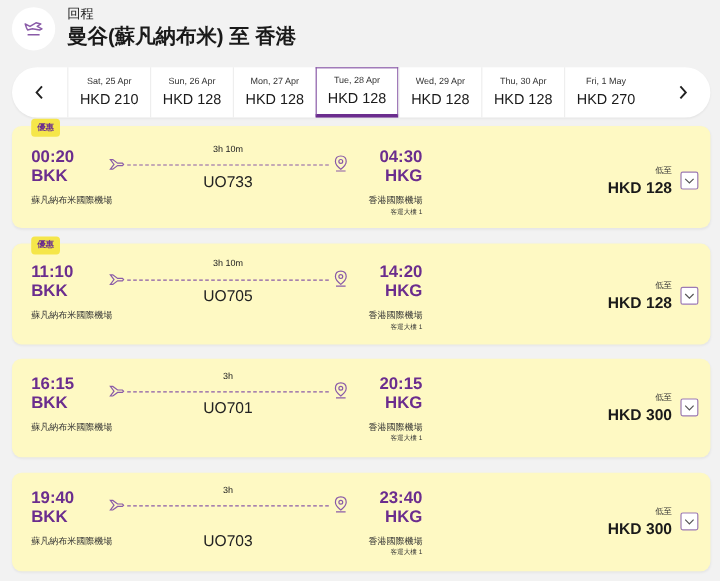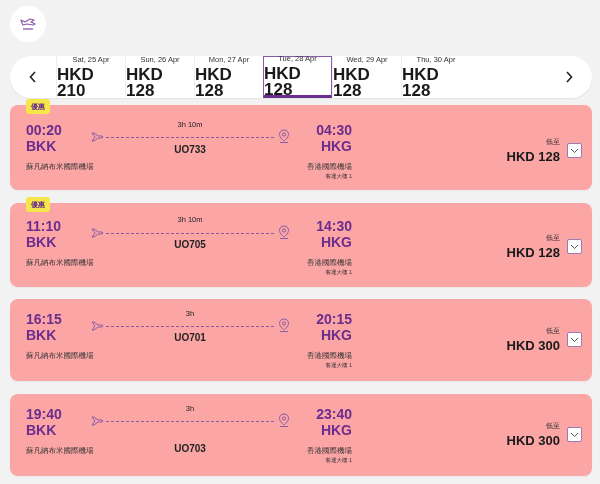--- a/index.html
+++ b/index.html
@@ -12,52 +12,54 @@
   .header-sub { font-size: 11px; color: #222; line-height: 13px; }
   .header-title { font-size: 17px; font-weight: bold; color: #1a1a1a; line-height: 22px; margin-top: 1px; }
 
   .datebar { position: absolute; left: 10px; top: 56px; width: 582px; height: 42px; background: #fff; border-radius: 21px; display: flex; align-items: stretch; box-shadow: 0 1px 2px rgba(0,0,0,0.06); }
   .nav-arrow { width: 46px; display: flex; align-items: center; justify-content: center; font-size: 16px; color: #222; cursor: pointer; }
   .dates { flex: 1; display: flex; }
   .date-cell { width: 69px; display: flex; flex-direction: column; align-items: center; justify-content: center; border-left: 1px solid #eee; cursor: pointer; }
   .date-cell:first-child { border-left: 1px solid #eee; }
   .date-cell.selected { border: 1px solid #8a5ba8; border-bottom: 3px solid #6b2d8e; background: #fff; }
   .date-label { font-size: 7.5px; color: #333; line-height: 10px; }
-  .date-price { font-size: 17px; font-weight: bold; color: #1a1a1a; line-height: 16px; margin-top: 2px; }
-
-  .card { position: absolute; left: 10px; width: 582px; background: #fca5a5; border-radius: 8px; box-shadow: 0 1px 2px rgba(0,0,0,0.05); }
+  .date-price { font-size: 12px; font-weight: normal; color: #1a1a1a; line-height: 16px; margin-top: 2px; }
+
+  .card { position: absolute; left: 10px; width: 582px; background: #fef9c3; border-radius: 8px; box-shadow: 0 1px 2px rgba(0,0,0,0.05); }
   .badge { position: absolute; left: 16px; top: -6px; background: #f5e64a; color: #6b2d8e; font-size: 7px; font-weight: bold; padding: 3px 5px; border-radius: 3px; line-height: 9px; }
   .dep-time, .arr-time { position: absolute; font-size: 14px; font-weight: bold; color: #6b2d8e; line-height: 16px; }
   .dep-code, .arr-code { position: absolute; font-size: 14px; font-weight: bold; color: #6b2d8e; line-height: 16px; }
   .dep-time, .dep-code { left: 16px; }
   .arr-time, .arr-code { right: 240px; text-align: right; }
   .dep-airport { position: absolute; left: 16px; font-size: 7.5px; color: #333; }
   .arr-airport { position: absolute; right: 240px; font-size: 7.5px; color: #333; text-align: left; }
   .arr-terminal { position: absolute; right: 240px; font-size: 5.5px; color: #333; text-align: right; }
   .route { position: absolute; left: 80px; width: 200px; height: 14px; }
   .route .line { position: absolute; left: 16px; right: 16px; top: 7px; border-top: 1px dashed #8a5ba8; }
   .route .plane { position: absolute; left: 0; top: 0; }
   .route .pin { position: absolute; right: 0; top: -1px; }
   .duration { position: absolute; left: 130px; width: 100px; text-align: center; font-size: 7.5px; color: #222; }
-  .flightno { position: absolute; left: 130px; width: 100px; text-align: center; font-size: 10px; font-weight: bold; color: #222; }
+  .flightno { position: absolute; left: 130px; width: 100px; text-align: center; font-size: 13px; font-weight: normal; color: #222; }
   .low-label { position: absolute; right: 32px; font-size: 7px; color: #333; text-align: right; }
   .price { position: absolute; right: 32px; font-size: 13px; font-weight: bold; color: #1a1a1a; text-align: right; }
   .expand { position: absolute; right: 10px; width: 15px; height: 15px; border: 1px solid #9c7ab5; border-radius: 2px; display: flex; align-items: center; justify-content: center; cursor: pointer; background: #fff; }
 </style>
 </head>
 <body>
 
 <div class="header">
   <div class="header-icon">
     <svg width="18" height="16" viewBox="0 0 18 16">
       <path d="M2 4 L6 6 L11 3 L15 4 L12 6 L16 8 L14 9 L8 8 L4 9 L3 7 Z" fill="none" stroke="#8a5ba8" stroke-width="1.2" stroke-linejoin="round"></path>
       <line x1="4" y1="13" x2="14" y2="13" stroke="#8a5ba8" stroke-width="1.3"></line>
     </svg>
   </div>
   <div class="header-text">
+    <div class="header-sub">回程</div>
+    <div class="header-title">曼谷(蘇凡納布米) 至 香港</div>
   </div>
 </div>
 
 <div class="datebar">
   <div class="nav-arrow">
     <svg width="8" height="12" viewBox="0 0 8 12">
         <path d="M6 1 L1.5 6 L6 11" fill="none" stroke="#222" stroke-width="1.6"></path>
       </svg>
   </div>
   <div class="dates">
@@ -77,20 +79,24 @@
       <span class="date-label">Tue, 28 Apr</span>
       <span class="date-price">HKD 128</span>
     </div>
     <div class="date-cell">
       <span class="date-label">Wed, 29 Apr</span>
       <span class="date-price">HKD 128</span>
     </div>
     <div class="date-cell">
       <span class="date-label">Thu, 30 Apr</span>
       <span class="date-price">HKD 128</span>
+    </div>
+    <div class="date-cell">
+      <span class="date-label">Fri, 1 May</span>
+      <span class="date-price">HKD 270</span>
     </div>
   </div>
   <div class="nav-arrow">
     <svg width="8" height="12" viewBox="0 0 8 12">
         <path d="M2 1 L6.5 6 L2 11" fill="none" stroke="#222" stroke-width="1.6"></path>
       </svg>
   </div>
 </div>
 
 <div class="card" style="top:105px; height:85px;">
@@ -135,21 +141,21 @@
         <path d="M2 3 L5 7 L2 11 L4 11 L8 8 L12 8 L13 7 L12 6 L8 6 L4 3 Z" fill="none" stroke="#8a5ba8" stroke-width="1"></path>
       </svg>
     <div class="line"></div>
     <svg class="pin" width="12" height="15" viewBox="0 0 12 15">
         <path d="M6 1 C3 1 1.5 3 1.5 5.5 C1.5 8.5 6 12 6 12 C6 12 10.5 8.5 10.5 5.5 C10.5 3 9 1 6 1 Z" fill="none" stroke="#8a5ba8" stroke-width="1"></path>
         <circle cx="6" cy="5.5" r="1.6" fill="none" stroke="#8a5ba8" stroke-width="1"></circle>
         <path d="M2 13.5 L10 13.5" stroke="#8a5ba8" stroke-width="1"></path>
       </svg>
   </div>
   <span class="flightno" style="top:36px">UO705</span>
-  <span class="arr-time" style="top:15px">14:30</span>
+  <span class="arr-time" style="top:15px">14:20</span>
   <span class="arr-code" style="top:31px">HKG</span>
   <span class="arr-airport" style="top:55px">香港國際機場</span>
   <span class="arr-terminal" style="top:66px">客運大樓 1</span>
   <span class="low-label" style="top:30px">低至</span>
   <span class="price" style="top:42px">HKD 128</span>
   <div class="expand" style="top:36px">
     <svg width="9" height="6" viewBox="0 0 9 6">
         <path d="M1 1 L4.5 4.5 L8 1" fill="none" stroke="#555" stroke-width="1"></path>
       </svg>
   </div>

